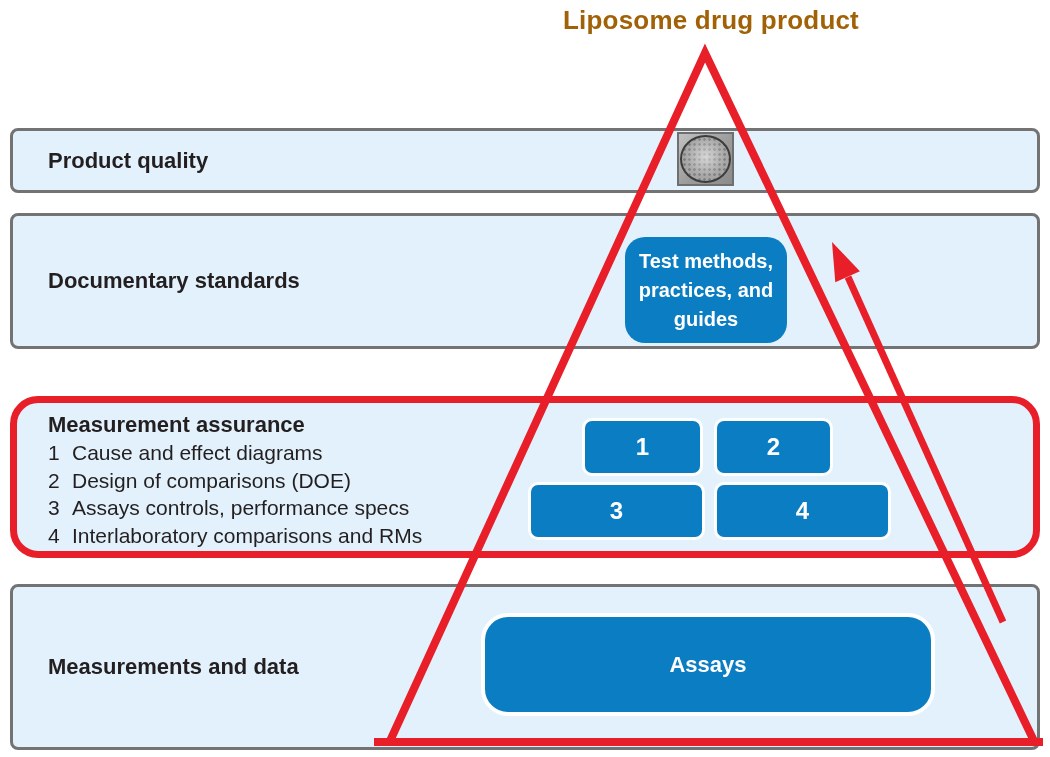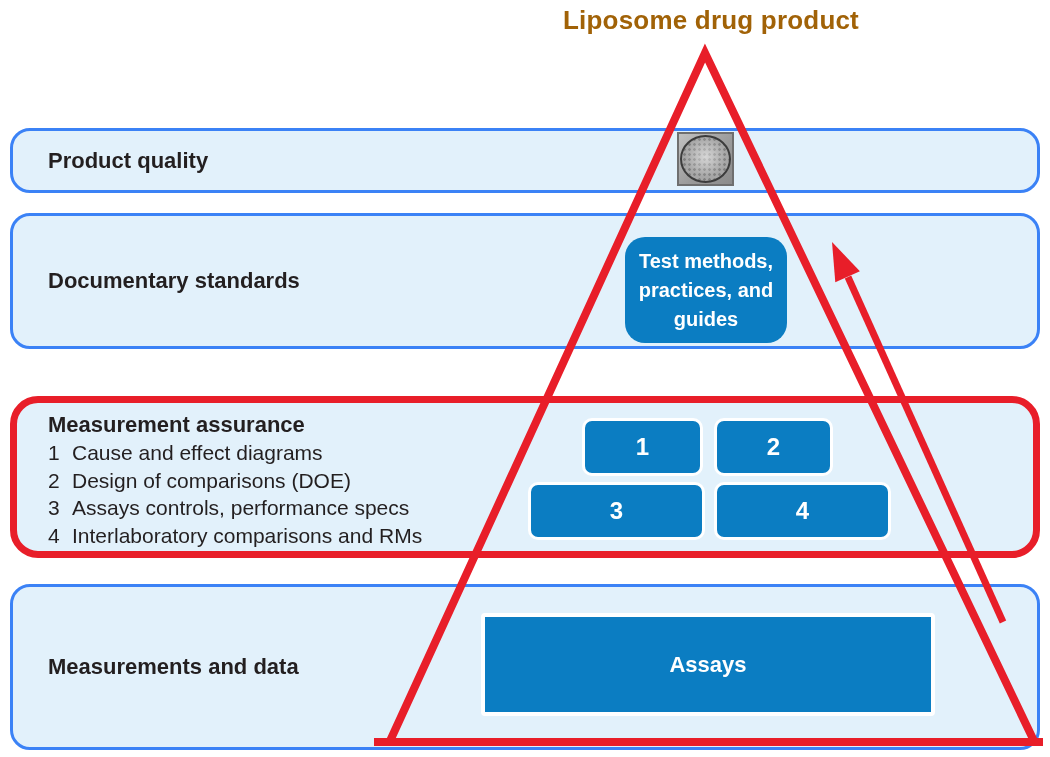--- a/index.html
+++ b/index.html
@@ -6,21 +6,21 @@
   #canvas{
     position:relative;width:1050px;height:757px;background:#ffffff;
     font-family:"Liberation Sans",sans-serif;overflow:hidden;
   }
   .title{
     position:absolute;top:5px;left:711px;transform:translateX(-50%);
     font-size:26px;font-weight:bold;color:#a16207;white-space:nowrap;letter-spacing:0.2px;
   }
   .band{
     position:absolute;left:10px;width:1030px;box-sizing:border-box;
-    background:#e2f1fb;border:3px solid #3b82f6;border-radius:20px;
+    background:#e2f1fb;border:3px solid #737373;border-radius:8px;
   }
   .band-label{
     position:absolute;left:35px;top:0;bottom:0;display:flex;align-items:center;
     font-size:22px;font-weight:bold;color:#231f20;white-space:nowrap;
   }
   #band-product-quality{top:128px;height:65px;}
   #band-documentary{top:213px;height:136px;}
   #band-measurement{top:396px;height:162px;border:7px solid #e81e29;border-radius:28px;}
   #band-measurements-data{top:584px;height:166px;}
 
@@ -37,21 +37,21 @@
   #box-test-methods{
     left:625px;top:237px;width:162px;height:106px;border-radius:20px;
     font-size:20px;line-height:29px;padding:4px 8px;
   }
   .numbox{border:3px solid #ffffff;border-radius:10px;font-size:24px;}
   #numbox-1{left:582px;top:418px;width:121px;height:58px;}
   #numbox-2{left:714px;top:418px;width:119px;height:58px;}
   #numbox-3{left:528px;top:482px;width:177px;height:58px;}
   #numbox-4{left:714px;top:482px;width:177px;height:58px;}
   #box-assays{
-    left:481px;top:613px;width:454px;height:103px;border-radius:4px;
+    left:481px;top:613px;width:454px;height:103px;border-radius:27px;
     border:4px solid #ffffff;font-size:22px;
   }
 
   #liposome-img{
     position:absolute;left:677px;top:132px;width:57px;height:54px;
     background:linear-gradient(135deg,#c4c4c4,#9b9b9b 55%,#8a8a8a);
     box-shadow:inset 0 0 0 2px #6f6f6f;
   }
   #liposome-ring{
     position:absolute;left:3px;top:3px;width:47px;height:44px;border-radius:50%;

